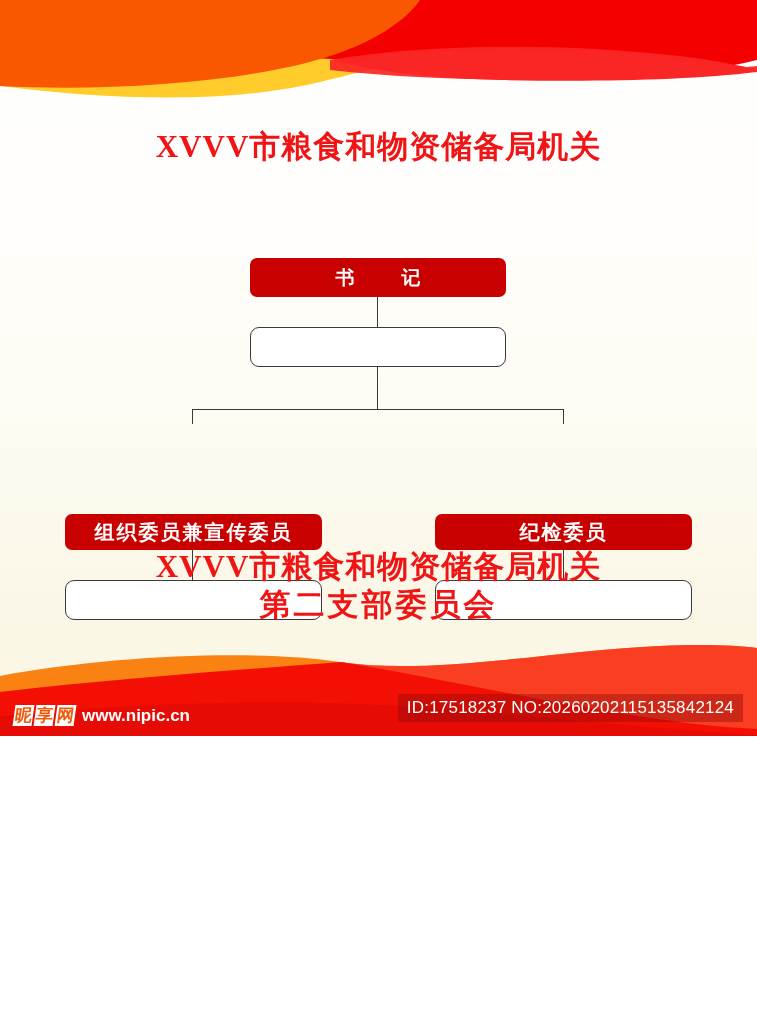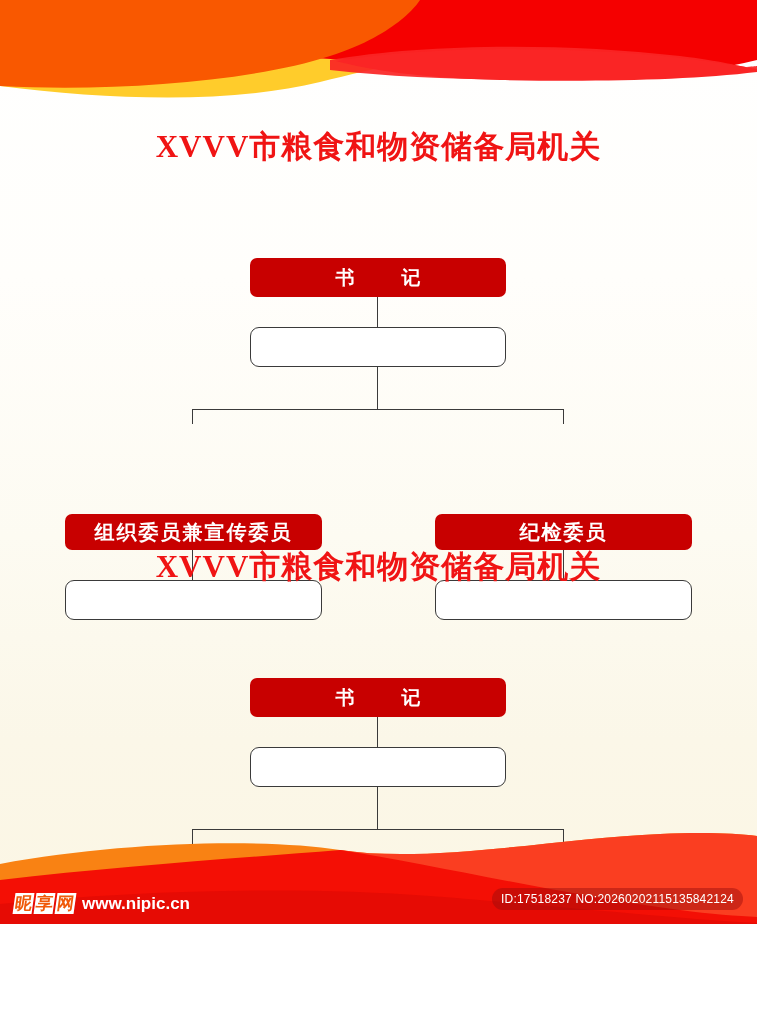--- a/index.html
+++ b/index.html
@@ -8,21 +8,21 @@
   }
   body {
     width: 757px;
     height: 1024px;
     font-family: "Liberation Sans", "DejaVu Sans", sans-serif;
     overflow: hidden;
   }
   .poster {
     position: relative;
     width: 757px;
-    height: 924px;
+    height: 736px;
     background: linear-gradient(to bottom, #ffffff 0%, #fffefb 30%, #fdfbf2 58%, #fbf7e8 80%, #fbf6e4 100%);
     overflow: hidden;
   }
 
   
   .wave-top, .wave-bottom {
     position: absolute;
     left: 0;
     width: 757px;
     pointer-events: none;
@@ -119,26 +119,25 @@
     font-weight: bold;
     font-size: 17px;
     letter-spacing: 0px;
   }
   .footer-id {
     position: absolute;
     right: 14px;
     bottom: 14px;
     background: rgba(150, 10, 10, 0.45);
     color: #ffffff;
-    font-size: 12px;
+    font-size: 17px;
     padding: 4px 9px;
     letter-spacing: 0.2px;
     white-space: nowrap;
     z-index: 5;
-    border-radius: 11px;
   }
 </style>
 </head>
 <body>
 
 <div class="poster">
 
   <svg class="wave-top" viewBox="0 0 757 115" preserveAspectRatio="none">
 
     <path fill="#ffcc2b" d="M0,0 L757,0 L757,52 C700,78 640,72 560,60 C470,46 400,62 320,82 C230,104 110,100 0,86 Z"></path>
@@ -189,20 +188,21 @@
     </div>
     <div class="conn v" style="left:563px; top:422px; height:30px;"></div>
     <div class="node white" style="left:435px; top:452px; width:257px; height:40px;">
       <span></span>
     </div>
   </div>
 
   <div class="section" style="top:548px;">
     <div class="sec-title">
       <span>XVVV市粮食和物资储备局机关</span>
+      <span class="line2">第二支部委员会</span>
     </div>
 
     <div class="chart" style="height:290px;">
       <div class="node red top-node" style="left:250px; top:92px; width:256px; height:39px;">
         <span>书　记</span>
       </div>
       <div class="conn v" style="left:377px; top:131px; height:30px;"></div>
       <div class="node white" style="left:250px; top:161px; width:256px; height:40px;">
         <span></span>
       </div>

